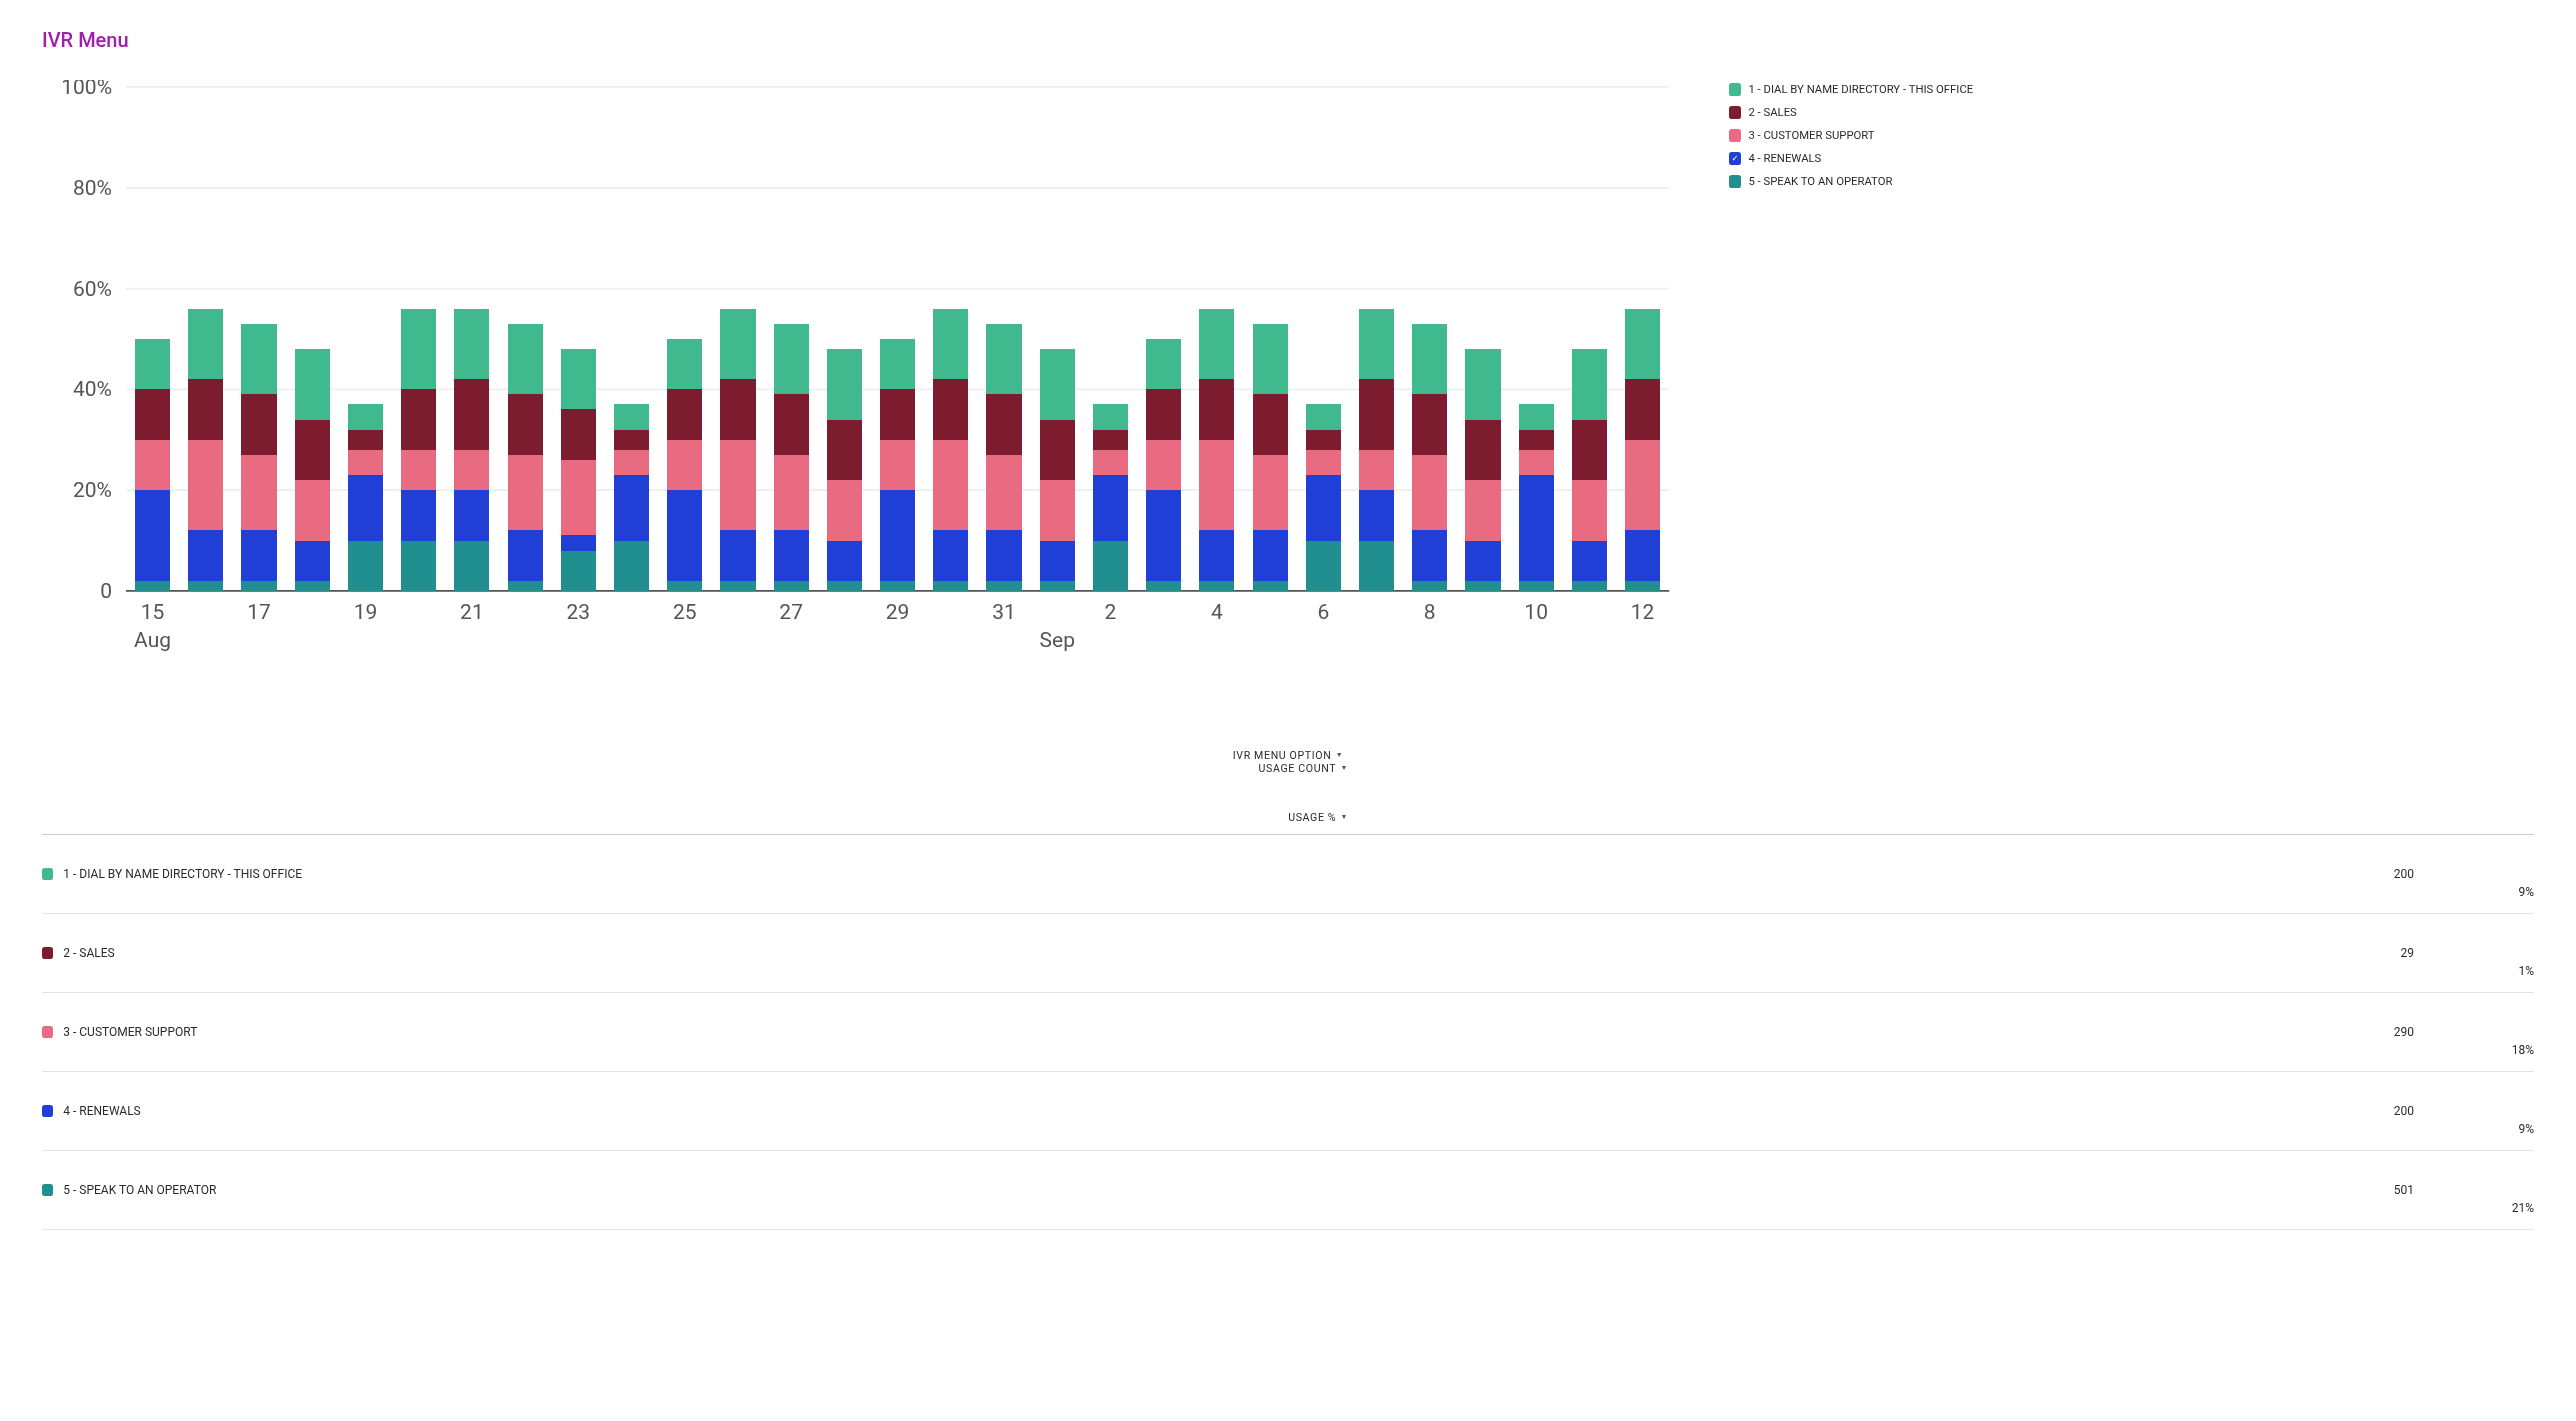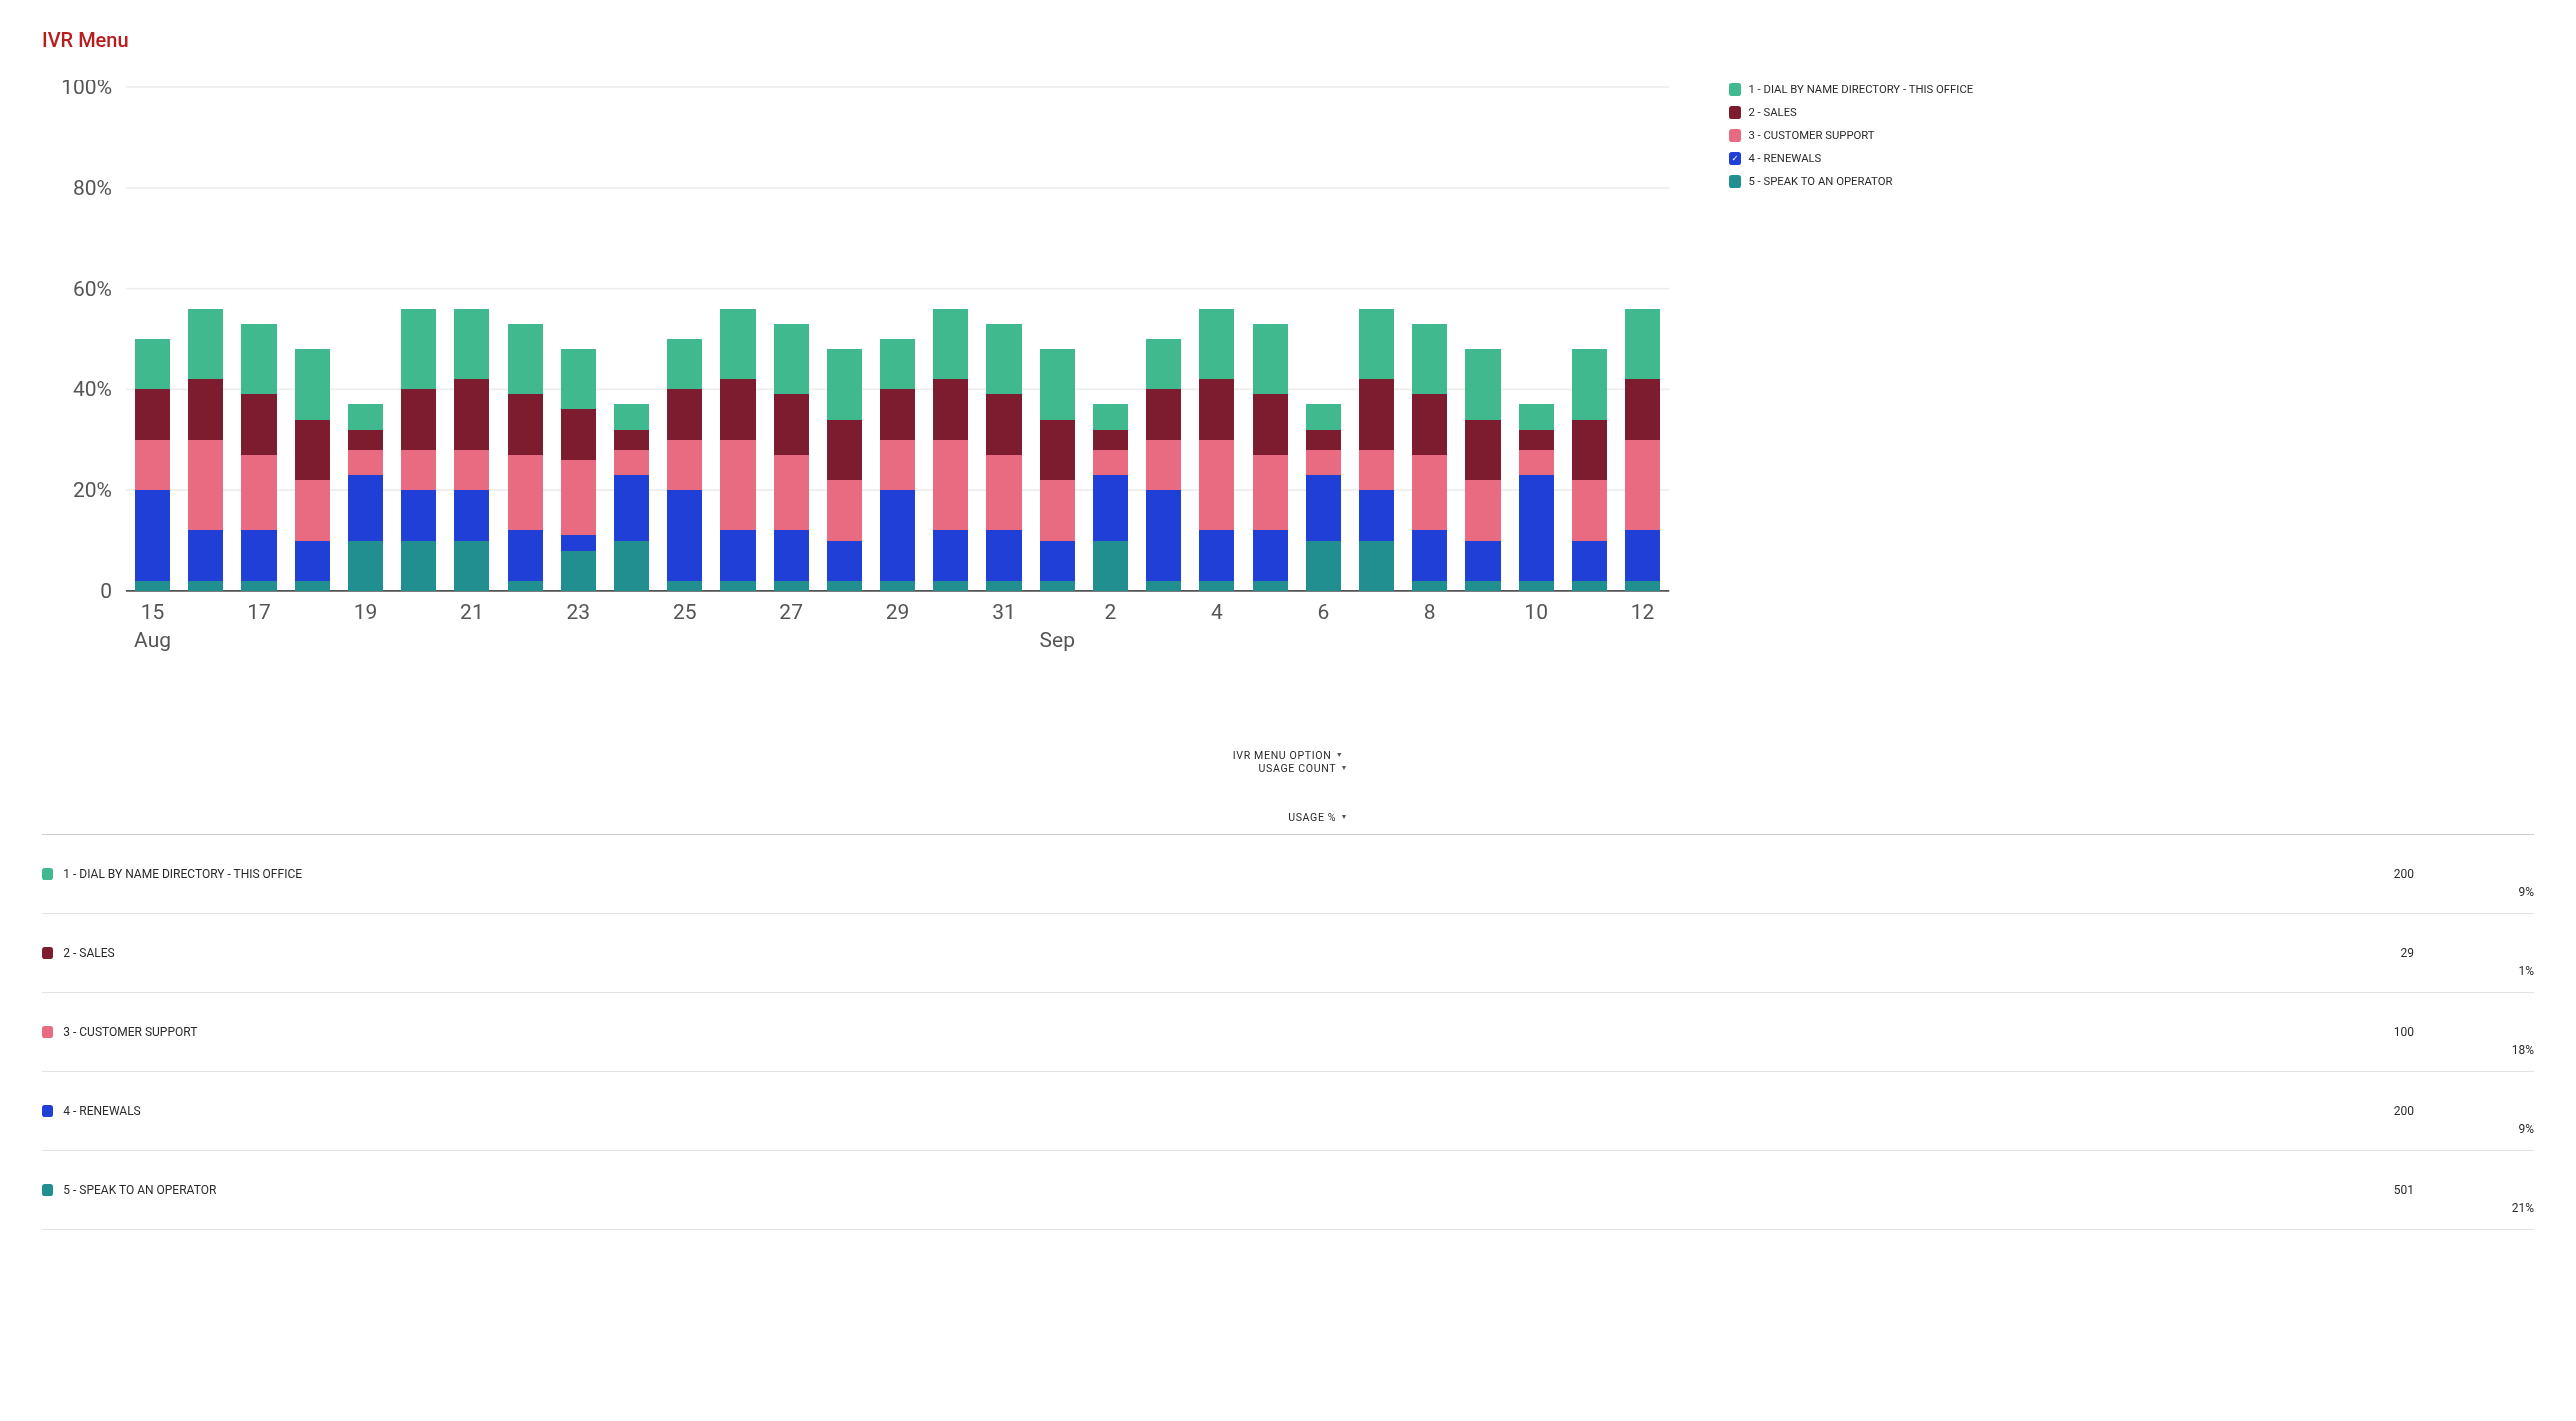--- a/index.html
+++ b/index.html
@@ -6,21 +6,21 @@
   body {
     font-family: -apple-system, BlinkMacSystemFont, "Segoe UI", Roboto, Helvetica, Arial, sans-serif;
     background: #fff;
     color: #1a1a1a;
     padding: 28px 42px;
   }
   .title {
     font-size: 20px;
     font-weight: 500;
     margin-bottom: 28px;
-    color: #b91c1c;
+    color: #a21caf;
   }
   .chart-wrap {
     display: flex;
     gap: 42px;
     margin-bottom: 64px;
   }
   .chart-area {
     flex: 0 0 66%;
     position: relative;
   }
@@ -340,21 +340,21 @@
           <span>2 - SALES</span>
         </div>
         <div class="td col-cnt">29</div>
         <div class="td col-pct">1%</div>
       </div>
       <div class="trow">
         <div class="td col-opt">
           <span class="row-swatch" style="background: rgb(232, 107, 130);"></span>
           <span>3 - CUSTOMER SUPPORT</span>
         </div>
-        <div class="td col-cnt">100</div>
+        <div class="td col-cnt">290</div>
         <div class="td col-pct">18%</div>
       </div>
       <div class="trow">
         <div class="td col-opt">
           <span class="row-swatch" style="background: rgb(31, 63, 214);"></span>
           <span>4 - RENEWALS</span>
         </div>
         <div class="td col-cnt">200</div>
         <div class="td col-pct">9%</div>
       </div>

